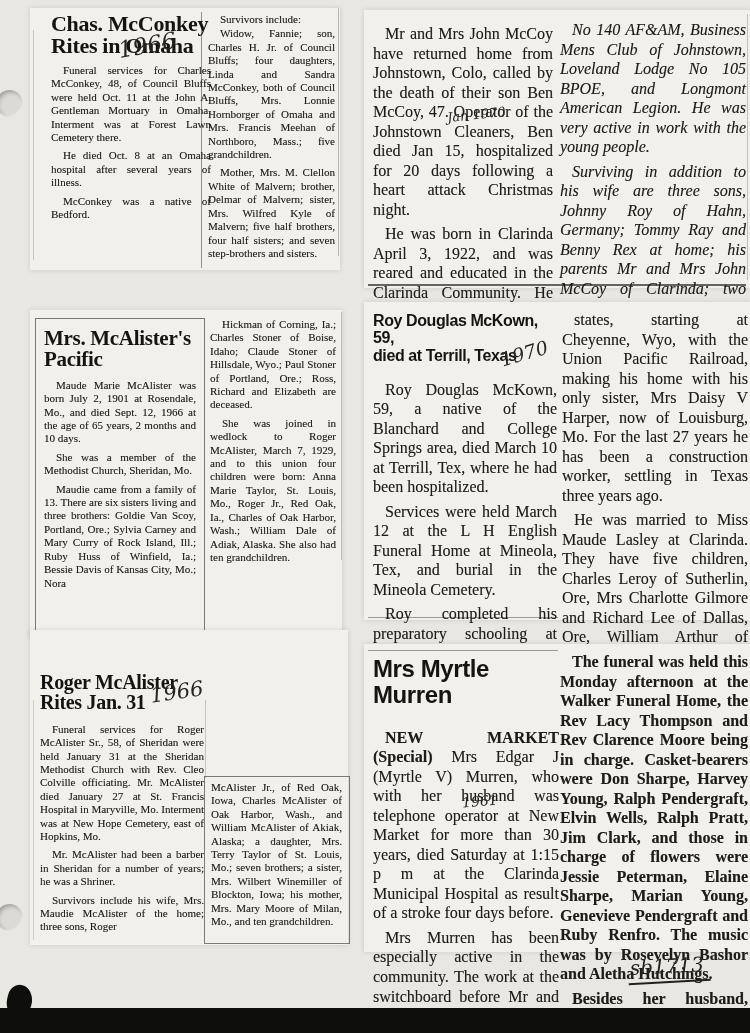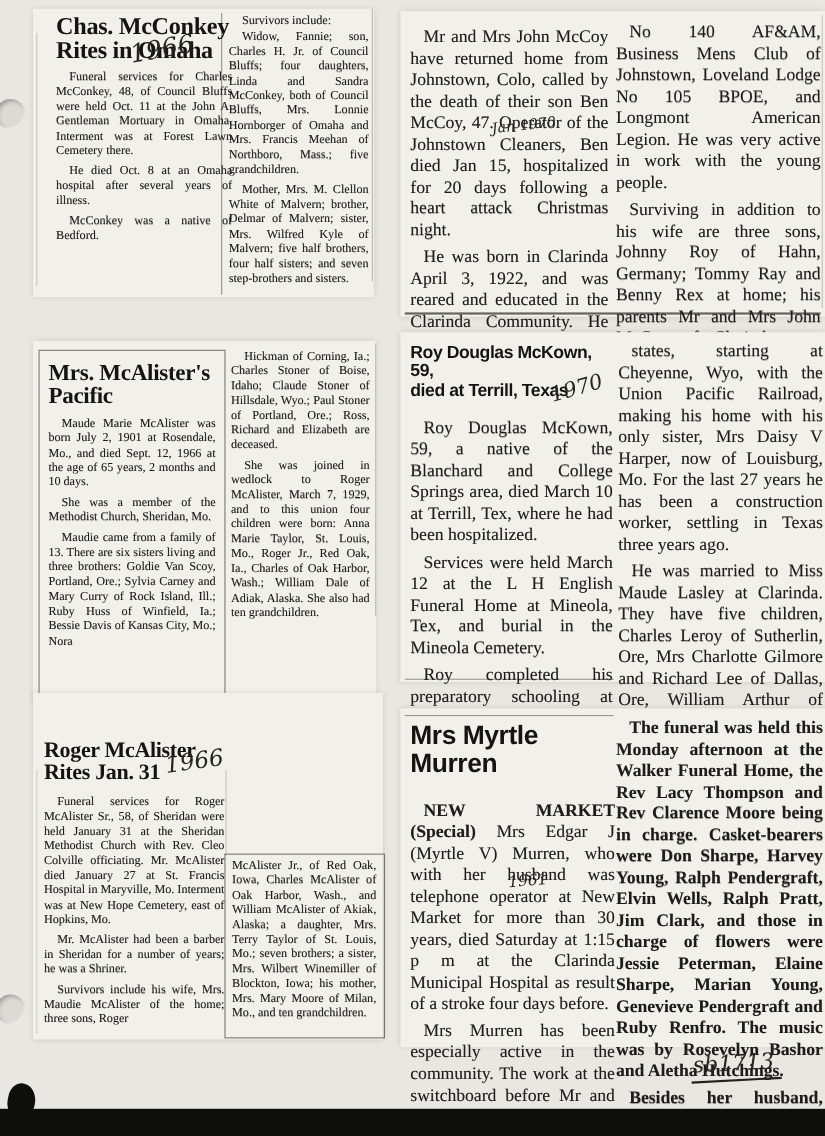--- a/index.html
+++ b/index.html
@@ -81,21 +81,21 @@
   <div class="hand" style="left:118px; top:32px; font-size:23px; transform:rotate(-10deg);">1966</div>
 
   <div class="clip" style="left:364px; top:10px; width:386px; height:278px;"></div>
   <div class="hrule" style="left:368px; top:284px; width:378px;"></div>
   <div class="vrule" style="left:747px; top:14px; height:266px; opacity:.5;"></div>
 
   <div class="col body lg" style="left:373px; top:24px; width:180px;">
     <p>Mr and Mrs John McCoy have returned home from Johnstown, Colo, called by the death of their son Ben McCoy, 47. Operator of the Johnstown Cleaners, Ben died Jan 15, hospitalized for 20 days following a heart attack Christmas night.</p>
     <p>He was born in Clarinda April 3, 1922, and was reared and educated in the Clarinda Community. He served in the Army during WW II receiving the purple heart for injuries received in Sicily. He received his discharge in 1945 and returned to Clarinda until moving to Longmont, Colo, in 1946. He married Annafae Sommers in Kansas City on Dec 31, 1945. Mr McCoy was a member of the United Methodist Church, Lodge</p>
   </div>
-  <div class="col body lg" style="left:560px; top:20px; width:186px;">
+  <div class="col body lg" style="left:560px; top:20px; width:186px;font-style:italic;">
     <p>No 140 AF&amp;AM, Business Mens Club of Johnstown, Loveland Lodge No 105 BPOE, and Longmont American Legion. He was very active in work with the young people.</p>
     <p>Surviving in addition to his wife are three sons, Johnny Roy of Hahn, Germany; Tommy Ray and Benny Rex at home; his parents Mr and Mrs John McCoy of Clarinda; two sisters Mrs James Pearson of Indianola, and Mrs Warren Cade of Brighton, Colo. He was preceded in death by one sister Barbara and one brother Ellis.</p>
     <p>Services were held in Greeley, Colo, with Masonic interment. Mrs James Pearson and Mrs Beulah Reed returned from Johnstown with Mr and Mrs John McCoy.</p>
   </div>
   <div class="hand" style="left:447px; top:107px; font-size:13px; transform:rotate(-6deg);">Jan 1970</div>
 
   <div class="clip" style="left:30px; top:310px; width:312px; height:328px;"></div>
   <div class="boxed" style="position:absolute; left:35px; top:318px; width:168px; height:312px;"></div>
   <div class="vrule" style="left:341px; top:312px; height:248px; opacity:.55;"></div>
 

